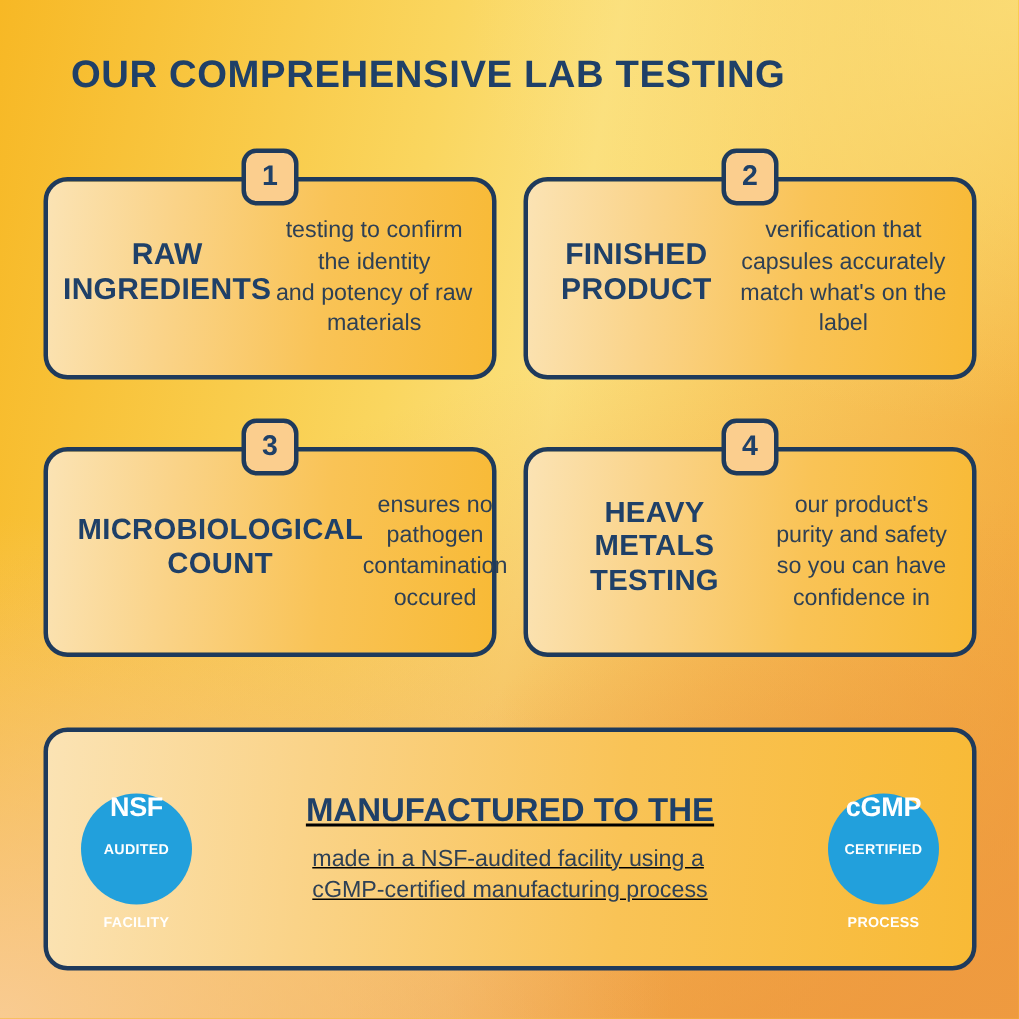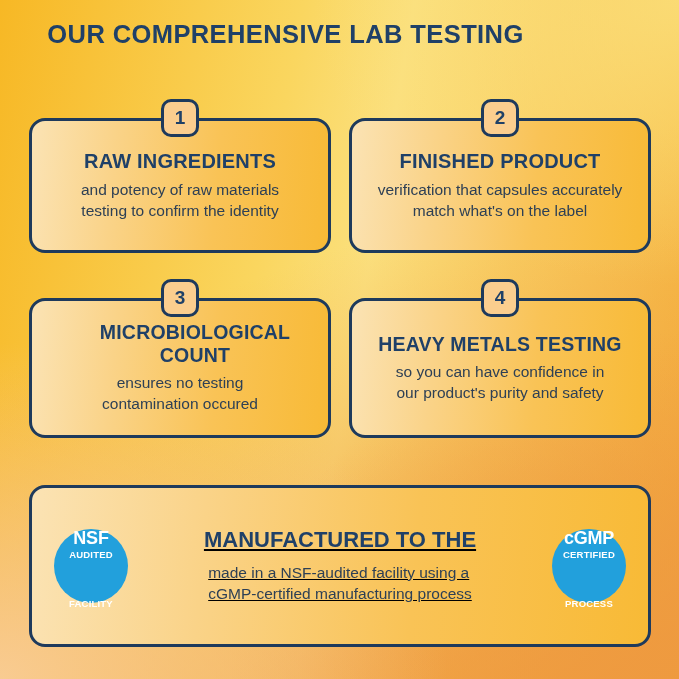--- a/index.html
+++ b/index.html
@@ -39,21 +39,21 @@
     inset: 0;
     background:
       radial-gradient(120% 90% at 0% 100%, rgba(249,205,150,0.95) 0%, rgba(249,205,150,0) 55%),
       radial-gradient(110% 85% at 100% 100%, rgba(238,154,64,0.9) 0%, rgba(238,154,64,0) 60%),
       radial-gradient(90% 70% at 100% 0%, rgba(251,225,125,0.8) 0%, rgba(251,225,125,0) 60%);
     pointer-events: none;
   }
 
   .page-title {
     position: absolute;
-    top: 20px;
+    top: 36px;
     left: 0;
     width: 571px;
     text-align: center;
     font-size: 25.5px;
     font-weight: bold;
     letter-spacing: 0.4px;
     color: #1F4068;
     z-index: 5;
   }
 
@@ -64,21 +64,20 @@
     border: 3px solid #1E3A5C;
     border-radius: 16px;
     background: linear-gradient(95deg, #FBE3B4 0%, #FAD388 28%, #F9C356 62%, #F8BA36 100%);
     z-index: 2;
   }
   .card-inner {
     position: relative;
     width: 100%;
     height: 100%;
     display: flex;
-    flex-direction: column;
     align-items: center;
     justify-content: center;
     text-align: center;
     padding: 0 10px;
     box-sizing: border-box;
   }
   .card-title {
     color: #1F4068;
     font-size: 20px;
     font-weight: bold;
@@ -180,21 +179,21 @@
   }
   .seal-main {
     font-size: 18px;
     font-weight: bold;
     letter-spacing: -0.2px;
   }
   .seal-sub {
     font-size: 9.5px;
     font-weight: bold;
     letter-spacing: 0.2px;
-    margin-top: 2px;
+    margin-top: 14px;
   }
   .seal-sub2 {
     font-size: 9.5px;
     font-weight: bold;
     letter-spacing: 0.2px;
     margin-top: 39px;
   }
 </style>
 </head>
 <body>
@@ -202,22 +201,22 @@
 <div id="infographic">
 
   <div class="page-title">OUR COMPREHENSIVE LAB TESTING</div>
 
   <div class="card" id="card-1">
     <div class="badge-mask"></div>
     <div class="badge">1</div>
     <div class="card-inner">
       <div class="card-title">RAW INGREDIENTS</div>
       <div class="card-desc">
+        <div>testing to confirm the identity</div>
         <div>and potency of raw materials</div>
-        <div>testing to confirm the identity</div>
       </div>
     </div>
   </div>
 
   <div class="card" id="card-2">
     <div class="badge-mask"></div>
     <div class="badge">2</div>
     <div class="card-inner">
       <div class="card-title">FINISHED PRODUCT</div>
       <div class="card-desc">
@@ -226,34 +225,34 @@
       </div>
     </div>
   </div>
 
   <div class="card" id="card-3">
     <div class="badge-mask"></div>
     <div class="badge">3</div>
     <div class="card-inner">
       <div class="card-title">MICROBIOLOGICAL COUNT</div>
       <div class="card-desc">
-        <div>ensures no testing</div>
+        <div>ensures no pathogen</div>
         <div>contamination occured</div>
       </div>
     </div>
   </div>
 
   <div class="card" id="card-4">
     <div class="badge-mask"></div>
     <div class="badge">4</div>
     <div class="card-inner">
       <div class="card-title">HEAVY METALS TESTING</div>
       <div class="card-desc">
+        <div>our product's purity and safety</div>
         <div>so you can have confidence in</div>
-        <div>our product's purity and safety</div>
       </div>
     </div>
   </div>
 
   <div class="card" id="card-5">
     <div class="card-inner">
 
       <div class="seal">
         <div class="seal-main">NSF</div>
         <div class="seal-sub">AUDITED</div>

